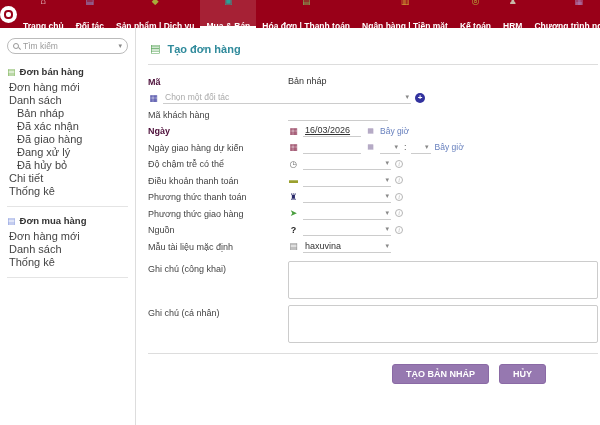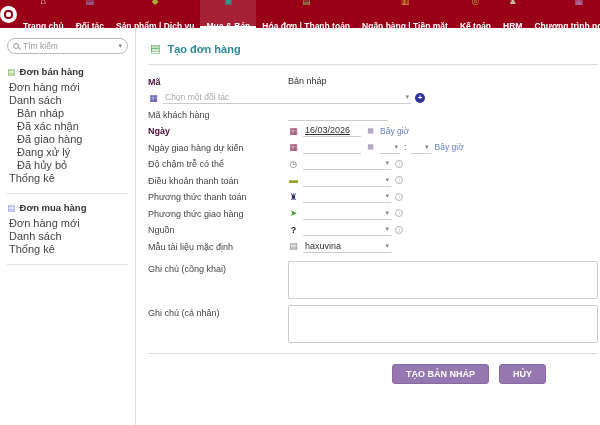--- a/index.html
+++ b/index.html
@@ -137,20 +137,21 @@
         <span class="side-ic" style="color:#7fb55a">▤</span>
         <span>Đơn bán hàng</span>
       </div>
       <div class="side-item">Đơn hàng mới</div>
       <div class="side-item">Danh sách</div>
       <div class="side-item indent">Bản nháp</div>
       <div class="side-item indent">Đã xác nhận</div>
       <div class="side-item indent">Đã giao hàng</div>
       <div class="side-item indent">Đang xử lý</div>
       <div class="side-item indent">Đã hủy bỏ</div>
+      <div class="side-item">Chi tiết</div>
       <div class="side-item">Thống kê</div>
     </div>
 
     <div class="side-div"></div>
 
     <div class="side-section" style="margin-top:8px;">
       <div class="side-head">
         <span class="side-ic" style="color:#8d9fe0">▤</span>
         <span>Đơn mua hàng</span>
       </div>

